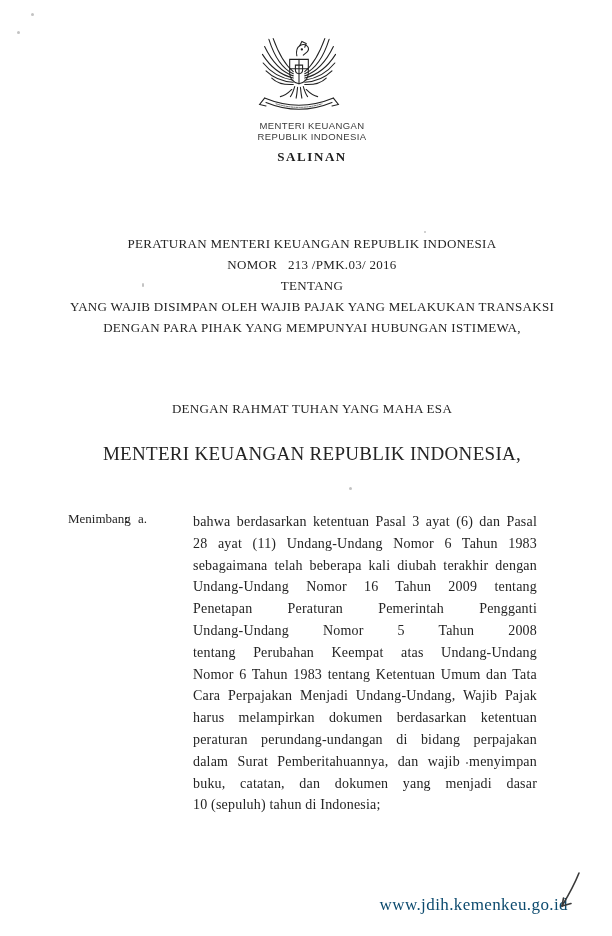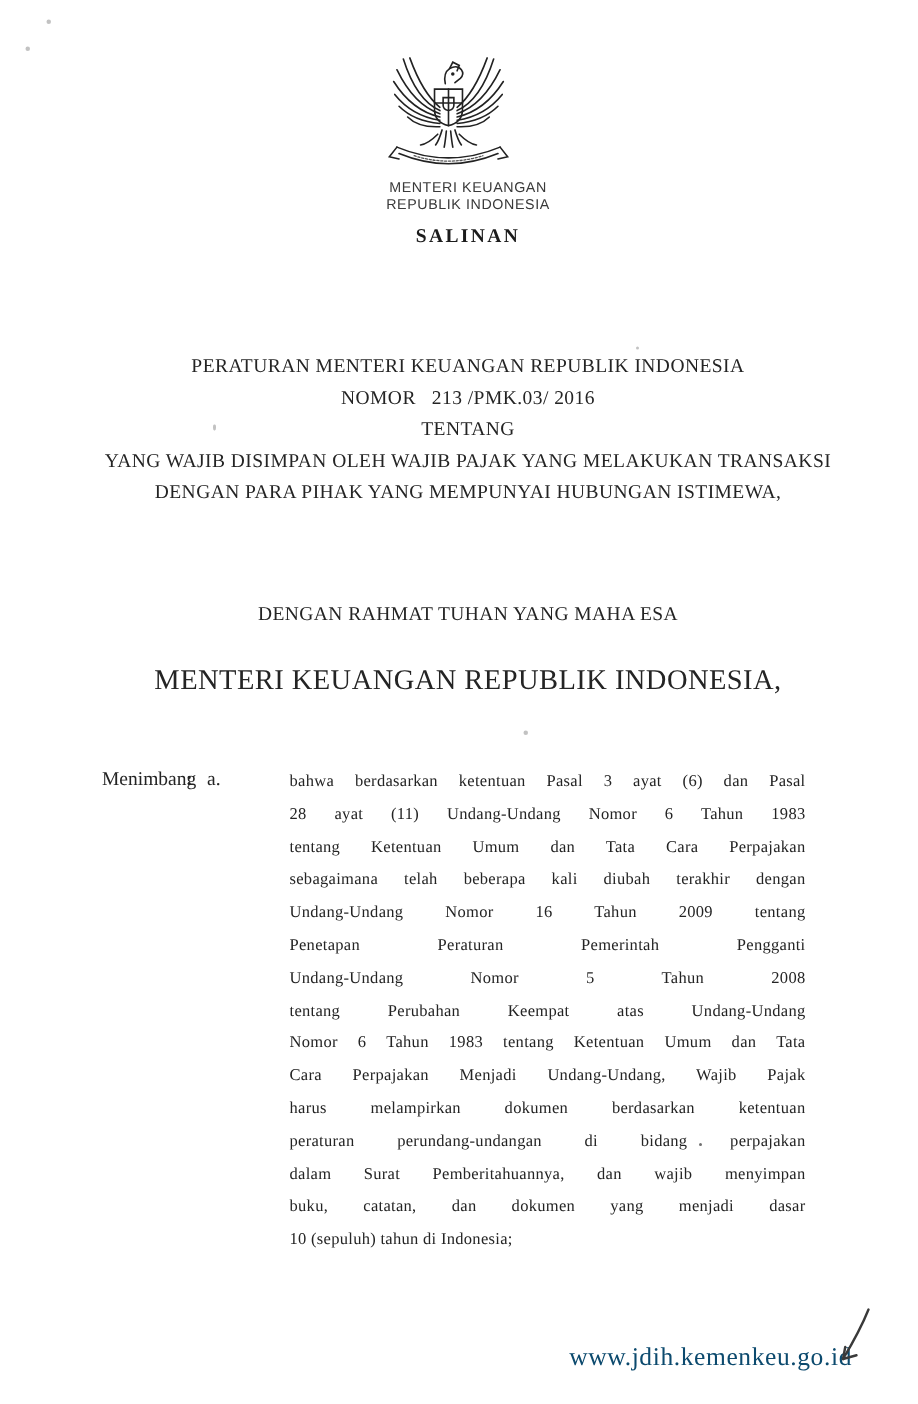--- a/index.html
+++ b/index.html
@@ -37,21 +37,21 @@
 
   .rahmat { top:401px; font-size:13px; letter-spacing:0.3px; }
   .issuer { top:443px; font-size:19px; letter-spacing:0.3px; }
 
   
   .consider-label  { left:68px;  top:511px; font-size:13px; }
   .consider-colon  { left:124px; top:511px; font-size:13px; font-weight:bold; }
   .consider-marker { left:138px; top:511px; font-size:13px; }
   .consider-text   { left:193px; top:511px; width:344px; }
   .jline {
-    font-size:11px; line-height:21.8px; letter-spacing:0.2px;
+    font-size:14px; line-height:21.8px; letter-spacing:0.2px;
     text-align:justify; text-align-last:justify;
     white-space:normal; overflow:hidden;
   }
   .jline.last { text-align-last:left; }
 
   
   .footer-url {
     top:895px; right:56px;
     font-size:17px; letter-spacing:0.4px;
     color:#4242d6; text-decoration:none; cursor:pointer;
@@ -141,21 +141,20 @@
 
   <div class="abs centered rahmat">DENGAN RAHMAT TUHAN YANG MAHA ESA</div>
   <div class="abs centered issuer">MENTERI KEUANGAN REPUBLIK INDONESIA,</div>
 
   <div class="abs consider-label">Menimbang</div>
   <div class="abs consider-colon">:</div>
   <div class="abs consider-marker">a.</div>
   <div class="abs consider-text">
       <div class="jline">bahwa berdasarkan ketentuan Pasal 3 ayat (6) dan Pasal</div>
       <div class="jline">28 ayat (11) Undang-Undang Nomor 6 Tahun 1983</div>
-      <div class="jline">tentang Ketentuan Umum dan Tata Cara Perpajakan</div>
       <div class="jline">sebagaimana telah beberapa kali diubah terakhir dengan</div>
       <div class="jline">Undang-Undang Nomor 16 Tahun 2009 tentang</div>
       <div class="jline">Penetapan Peraturan Pemerintah Pengganti</div>
       <div class="jline">Undang-Undang Nomor 5 Tahun 2008</div>
       <div class="jline">tentang Perubahan Keempat atas Undang-Undang</div>
       <div class="jline">Nomor 6 Tahun 1983 tentang Ketentuan Umum dan Tata</div>
       <div class="jline">Cara Perpajakan Menjadi Undang-Undang, Wajib Pajak</div>
       <div class="jline">harus melampirkan dokumen berdasarkan ketentuan</div>
       <div class="jline">peraturan perundang-undangan di bidang perpajakan</div>
       <div class="jline">dalam Surat Pemberitahuannya, dan wajib menyimpan</div>

